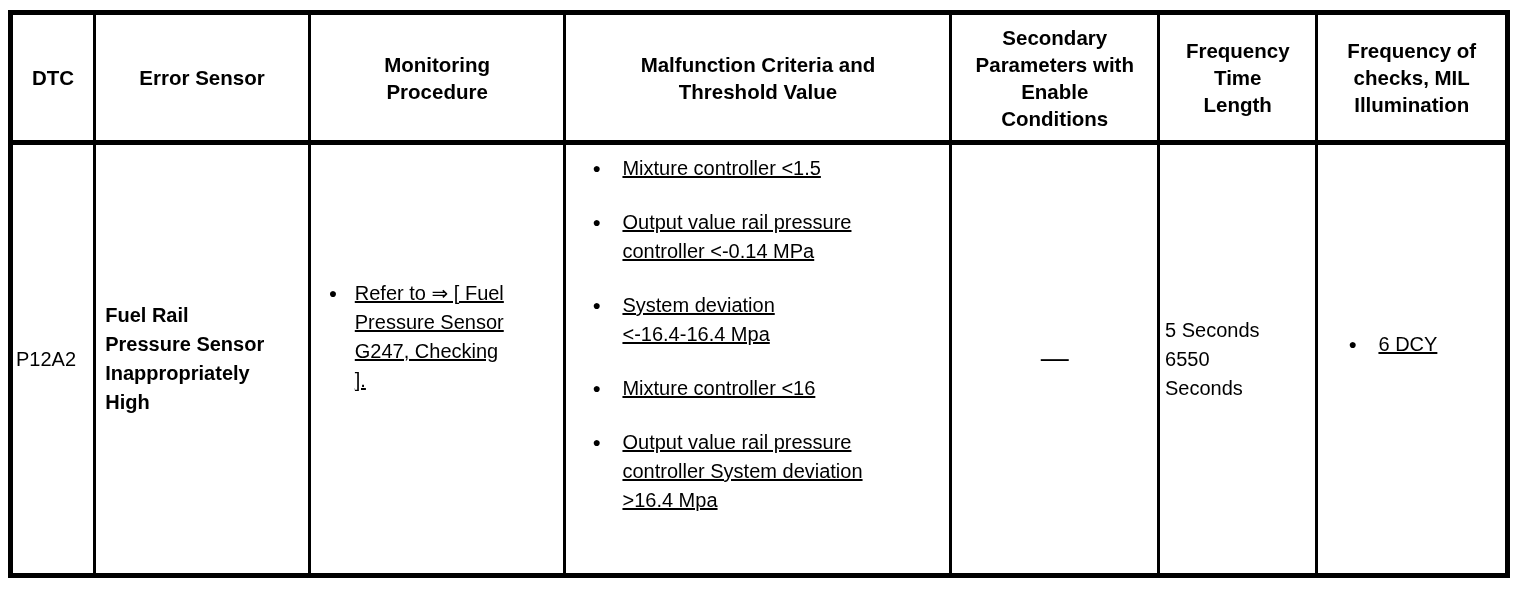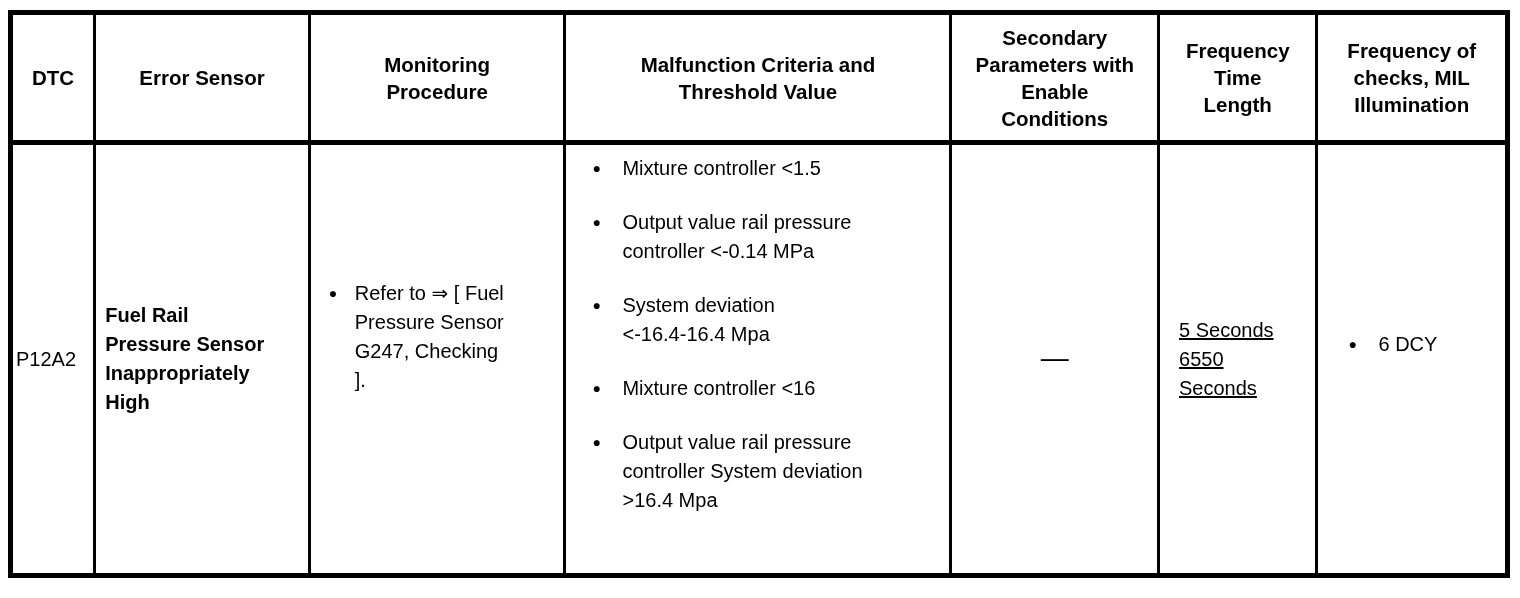--- a/index.html
+++ b/index.html
@@ -39,30 +39,30 @@
     font-size: 20px;
     line-height: 29px;
     vertical-align: middle;
     padding: 0;
   }
   td.c-dtc { padding-left: 3px; margin-left: 16px; }
   td.c-err { padding-left: 9px; white-space: pre-line; font-weight: bold; }
   ul.bullets { list-style: none; margin: 0; padding: 0; }
   .bullets li { display: flex; align-items: flex-start; }
   .bullet { flex: none; font-size: 14px; line-height: 29px; }
-  .btext { white-space: pre-line; }
+  .btext { white-space: pre-line; text-decoration: underline; }
   td.c-diag .inner { margin-bottom: 44px; }
   .c-diag .bullet { width: 44px; padding-left: 18px; }
   td.c-mal { vertical-align: top; padding-top: 9px; }
   .c-mal .bullet { width: 56px; padding-left: 26px; }
   .c-mal li { margin-bottom: 25px; }
   .c-mal li:last-child { margin-bottom: 0; }
   td.c-sec { text-align: center; }
   .c-sec .dash { font-size: 28px; line-height: 29px; }
-  td.c-mon { padding-left: 19px; white-space: pre-line; text-decoration: underline; }
+  td.c-mon { padding-left: 5px; white-space: pre-line; }
   td.c-freq .inner { margin-bottom: 30px; }
   .c-freq .bullet { width: 60px; padding-left: 30px; }
 </style>
 </head>
 <body>
 
 <div class="page">
   <table class="dtc">
     <colgroup>
       <col style="width:84px">

